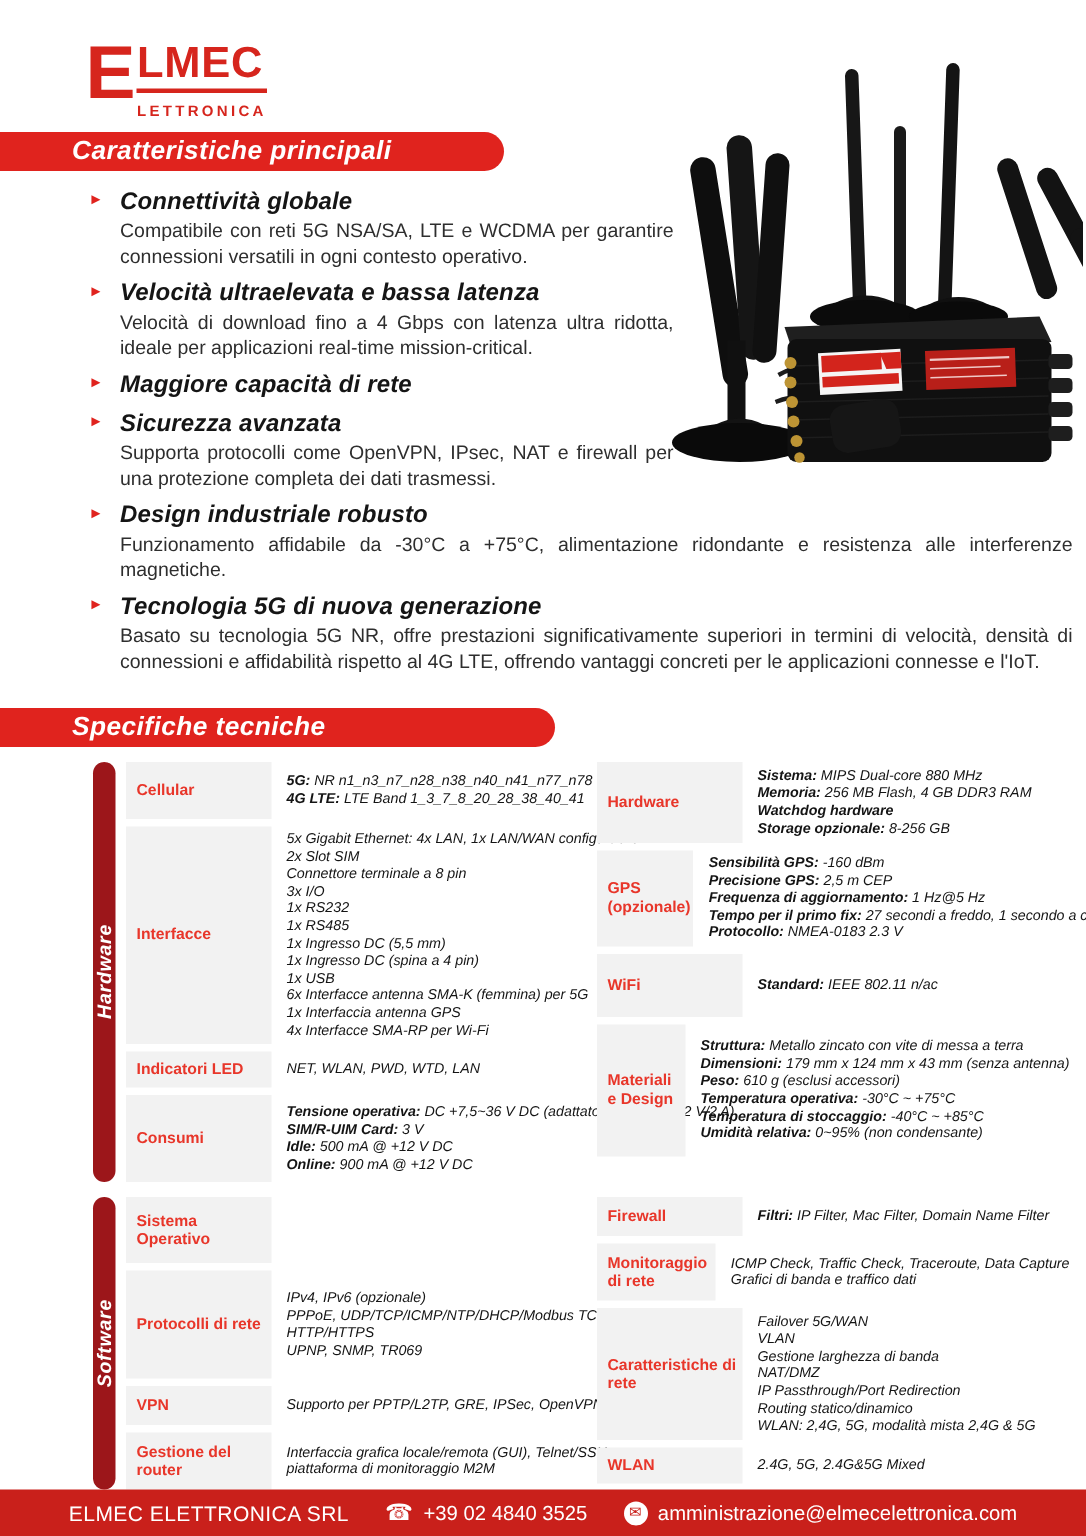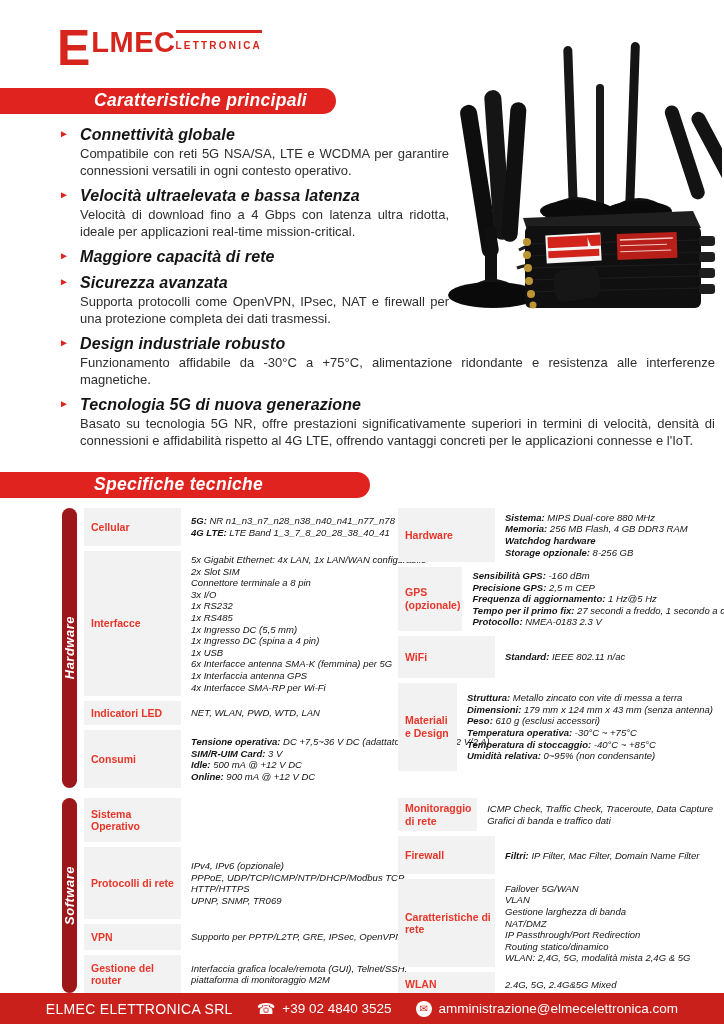--- a/index.html
+++ b/index.html
@@ -5,30 +5,30 @@
   * { margin:0; padding:0; box-sizing:border-box; }
   html,body { background:#888; }
   body { font-family:"Liberation Sans", sans-serif; }
   .page {
     position:relative; width:724px; height:1024px; background:#ffffff;
     margin:0 auto; overflow:hidden;
   }
   
   .logo { display:flex; align-items:flex-start; margin:25px 0 0 57px; color:#d6251d; height:54px; }
   .logo-e { font-size:50px; font-weight:800; line-height:0.92; letter-spacing:-2px; }
-  .logo-right { display:flex; margin-left:3px; padding-top:3px; }
+  .logo-right { display:flex; flex-direction:column; margin-left:3px; padding-top:3px; }
   .logo-lmec { font-size:29px; font-weight:800; line-height:1; letter-spacing:0.5px; }
   .logo-lettronica { font-size:10px; font-weight:700; letter-spacing:2.2px; border-top:3px solid #d6251d; margin-top:2px; padding-top:7px; }
   
   .photo { position:absolute; top:12px; right:2px; width:295px; height:300px; }
   
   .banner {
     height:26px; background:#e0231e; border-radius:0 13px 13px 0;
     color:#fff; font-weight:700; font-style:italic; font-size:17.5px;
-    line-height:25px; padding-left:94px; letter-spacing:0.3px;
+    line-height:25px; padding-left:48px; letter-spacing:0.3px;
   }
   .banner1 { width:336px; margin-top:9px; }
   .banner2 { width:370px; margin-top:23px; }
   
   .features { margin:12px 9px 0 57px; }
   .feat { position:relative; padding-left:23px; margin-bottom:8px; }
   .feat.narrow { max-width:392px; }
   .feat .tri { position:absolute; left:2px; top:2px; color:#e0231e; font-size:10px; }
   .feat h3 { font-size:16px; font-weight:700; font-style:italic; color:#151515; margin-bottom:2px; letter-spacing:0.1px; }
   .feat p { font-size:13px; line-height:1.27; color:#2e2e2e; text-align:justify; }
@@ -331,30 +331,30 @@
               <div class="svalue">
                 <div class="line">Interfaccia grafica locale/remota (GUI), Telnet/SSH,</div>
                 <div class="line">piattaforma di monitoraggio M2M</div>
               </div>
             </div>
           </div>
       </div>
       <div class="half-right">
           <div class="rows" id="rows-sw-right">
             <div class="srow">
+              <div class="slabel">Firewall</div>
+              <div class="svalue">
+                <div class="line"><b>Filtri:</b> IP Filter, Mac Filter, Domain Name Filter</div>
+              </div>
+            </div>
+            <div class="srow">
               <div class="slabel">Monitoraggio di rete</div>
               <div class="svalue">
                 <div class="line">ICMP Check, Traffic Check, Traceroute, Data Capture</div>
                 <div class="line">Grafici di banda e traffico dati</div>
-              </div>
-            </div>
-            <div class="srow">
-              <div class="slabel">Firewall</div>
-              <div class="svalue">
-                <div class="line"><b>Filtri:</b> IP Filter, Mac Filter, Domain Name Filter</div>
               </div>
             </div>
             <div class="srow">
               <div class="slabel">Caratteristiche di rete</div>
               <div class="svalue">
                 <div class="line">Failover 5G/WAN</div>
                 <div class="line">VLAN</div>
                 <div class="line">Gestione larghezza di banda</div>
                 <div class="line">NAT/DMZ</div>
                 <div class="line">IP Passthrough/Port Redirection</div>

